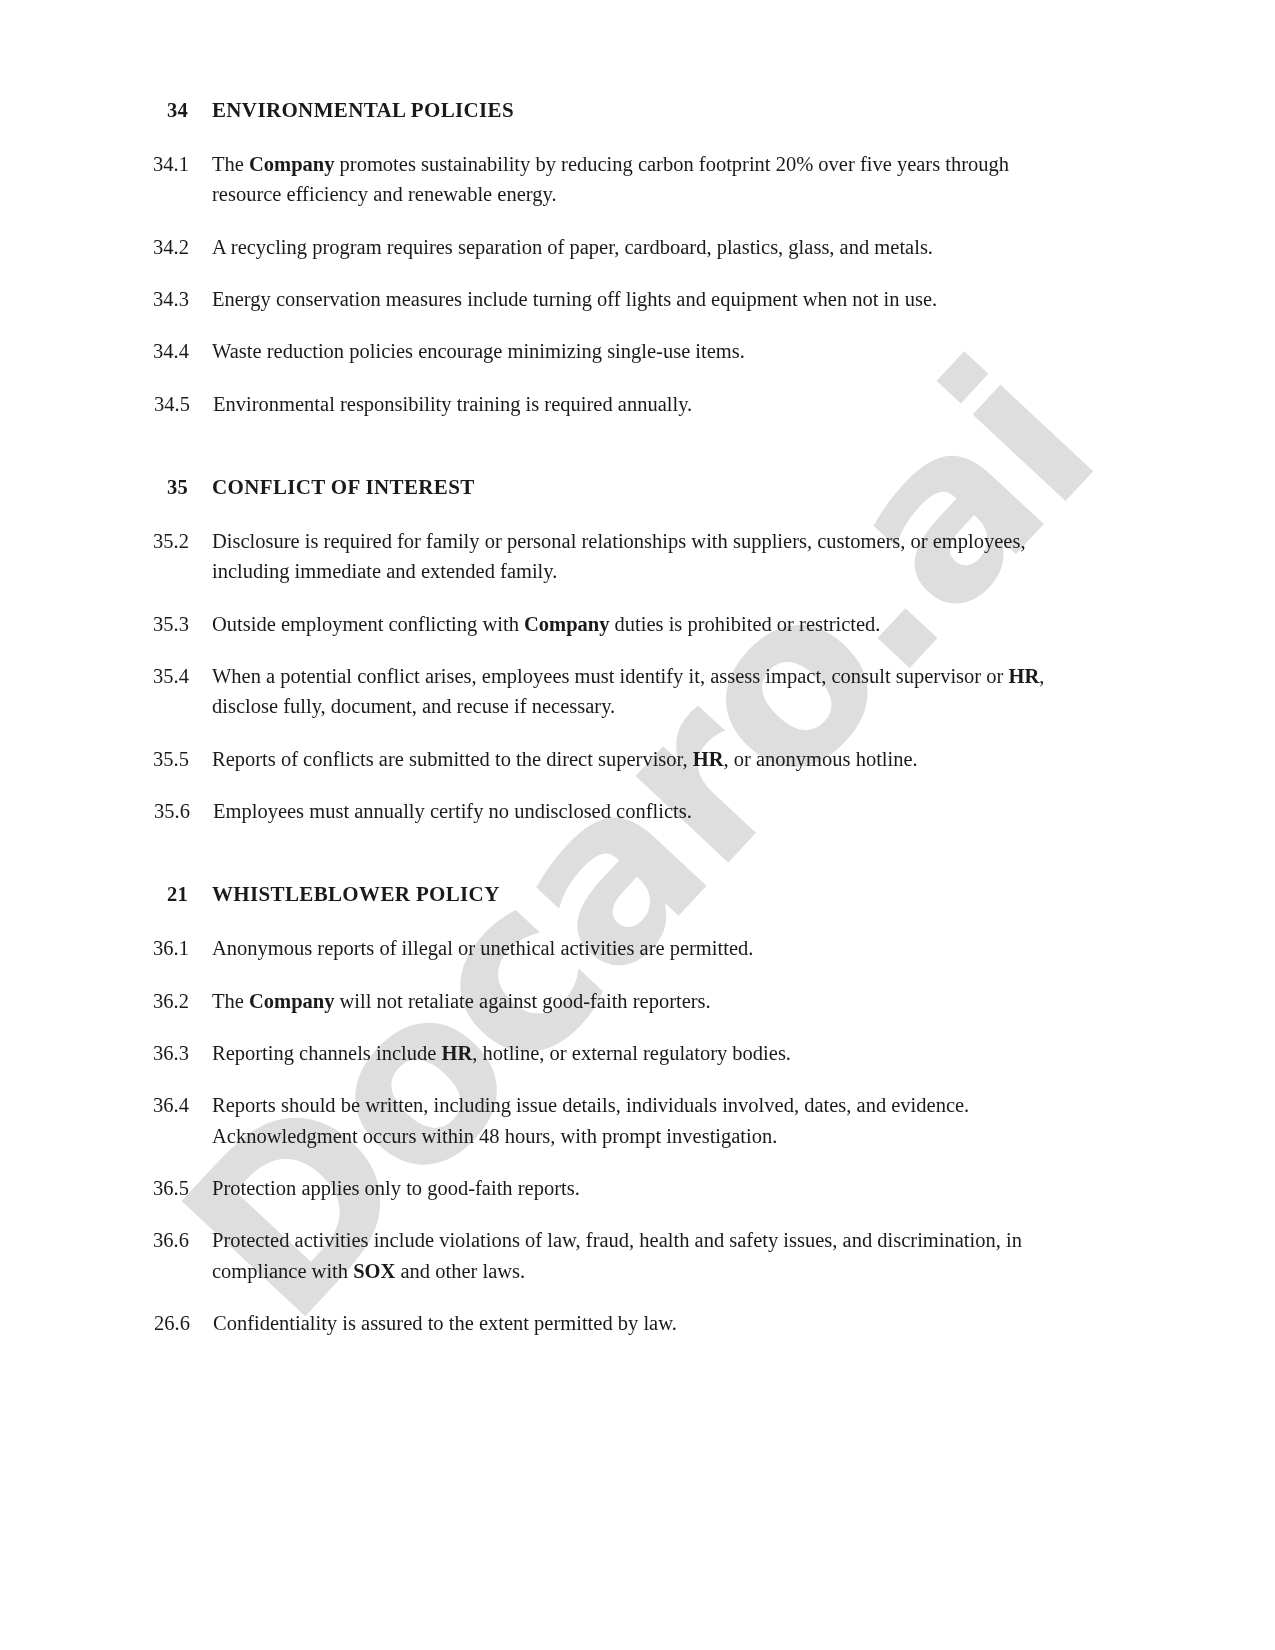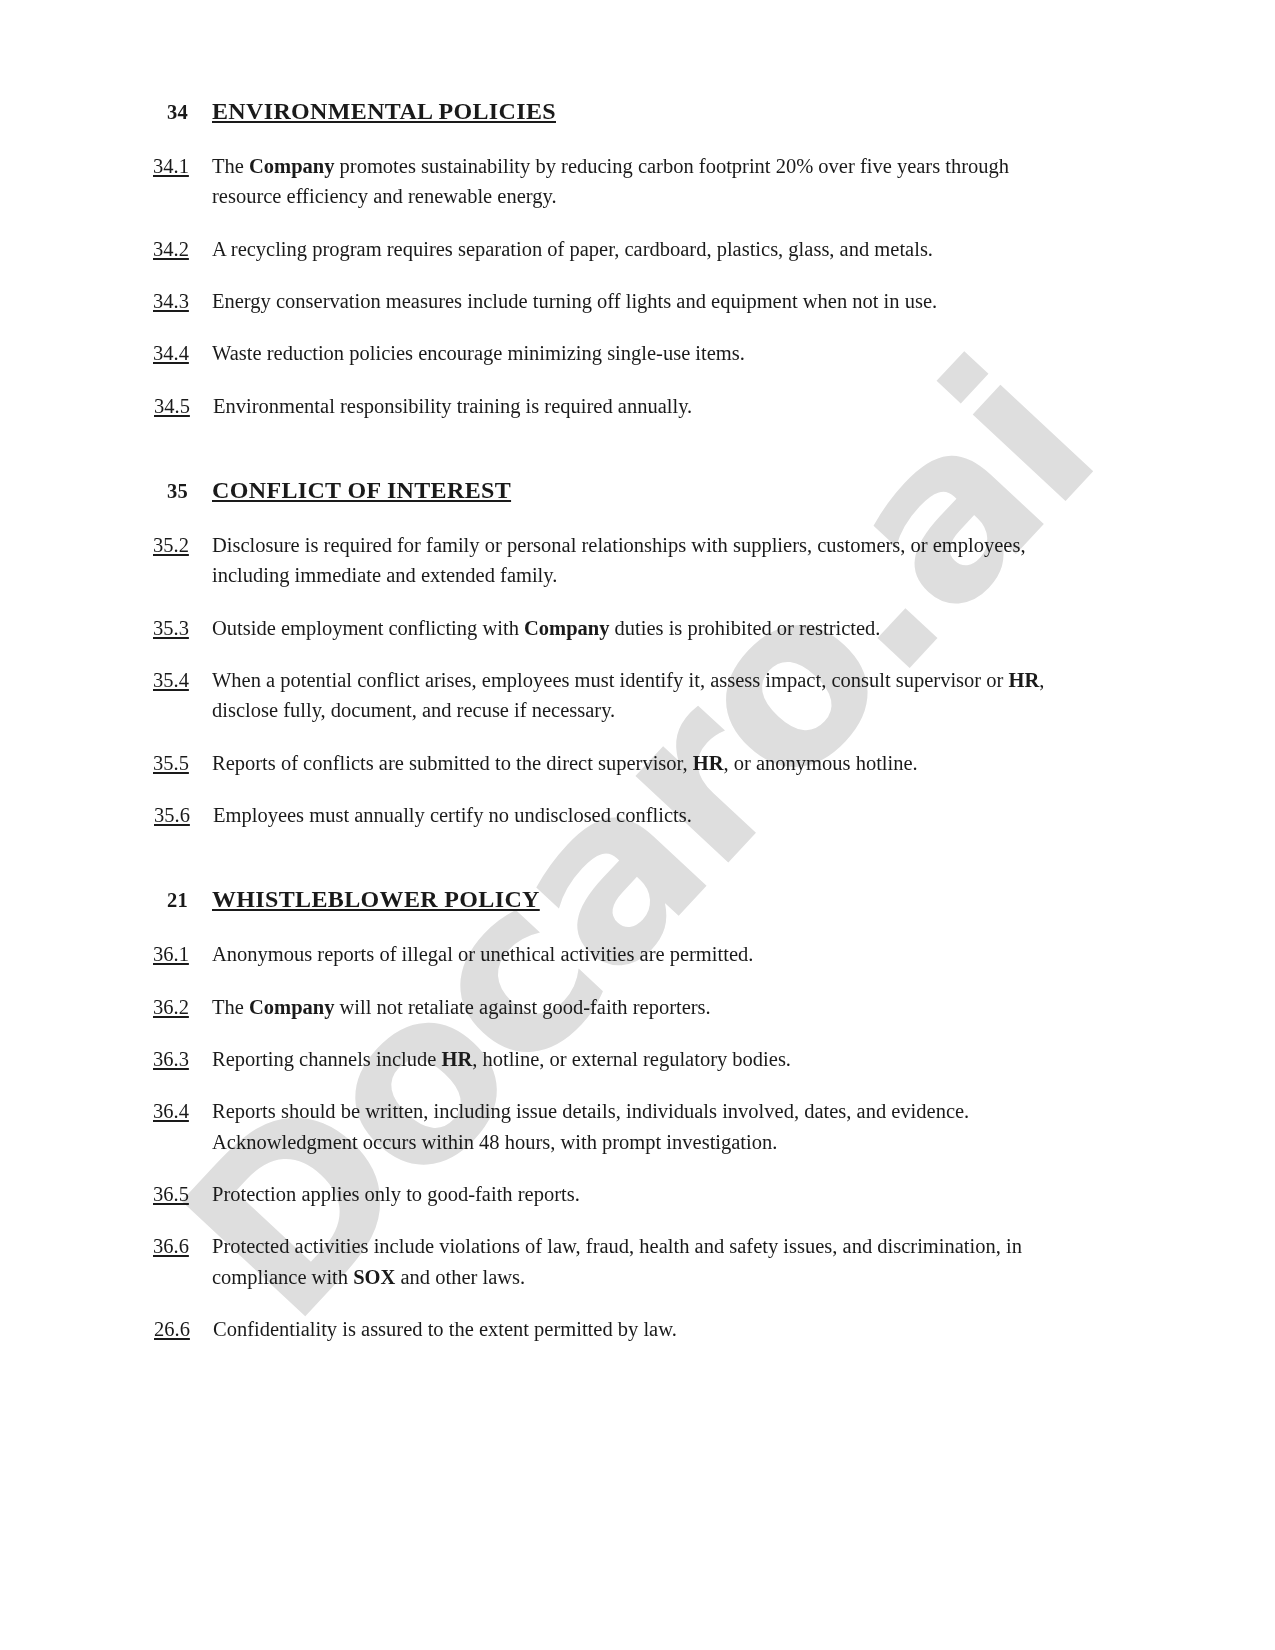--- a/index.html
+++ b/index.html
@@ -75,41 +75,39 @@
   }
   .section-number {
     font-weight: 700;
     font-size: 20.5px;
     width: 45px;
     flex: 0 0 45px;
     letter-spacing: 0.2px;
   }
   .section-title {
     font-weight: 700;
-    font-size: 24px;
+    font-size: 21px;
     letter-spacing: 0.35px;
     text-transform: uppercase;
-    text-decoration: underline;
   }
 
   
   .clause {
     display: flex;
     align-items: flex-start;
     margin-bottom: 22px;
   }
   .clause:last-child { margin-bottom: 0; justify-content: flex-end; }
 
   .clause-number {
     flex: 0 0 59px;
     width: 59px;
     font-size: 20.5px;
     line-height: 1.48;
     white-space: nowrap;
-    text-decoration: underline;
   }
   .clause-text {
     flex: 1 1 auto;
     font-size: 20.5px;
     line-height: 1.48;
     text-align: left;
     max-width: 868px;
   }
   .clause-text b { font-weight: 700; }
 </style>

